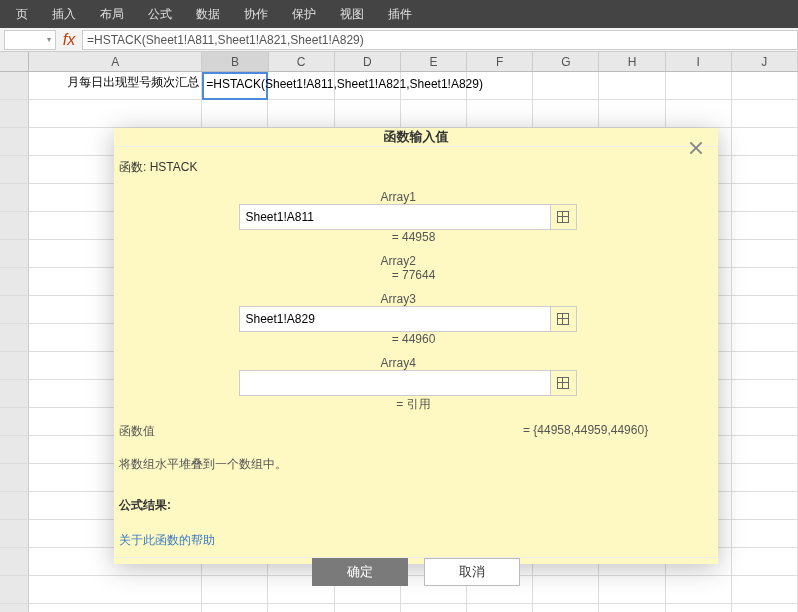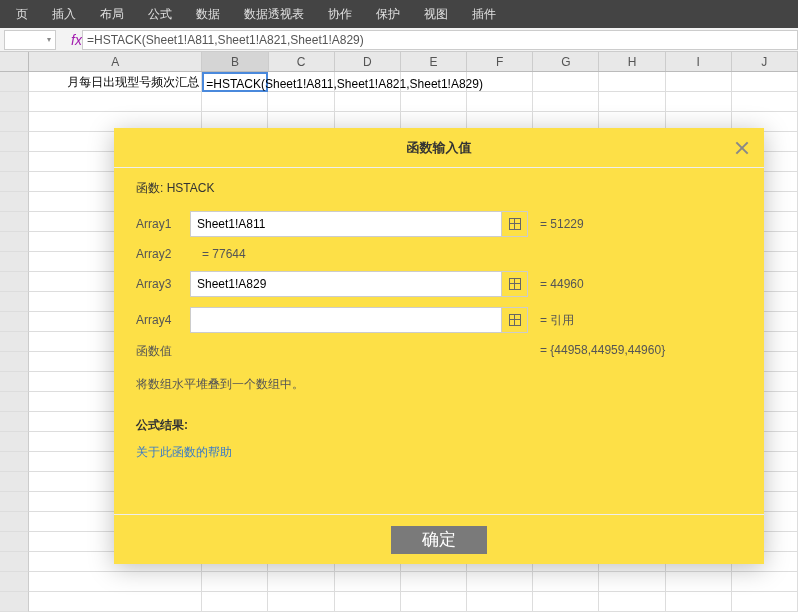--- a/index.html
+++ b/index.html
@@ -4,84 +4,83 @@
 <style>
 * { margin: 0; padding: 0; box-sizing: border-box; }
 body { font-family: "Microsoft YaHei", Arial, sans-serif; font-size: 12px; background: #f3f3f3; width: 798px; height: 612px; overflow: hidden; position: relative; }
 
 .menubar { background: #444444; height: 28px; display: flex; align-items: center; padding: 0 4px; }
 .menu-item { color: #e0e0e0; padding: 0 12px; height: 28px; display: flex; align-items: center; cursor: pointer; font-size: 12px; }
 
 .formula-row { height: 24px; display: flex; align-items: center; background: #f3f3f3; border-bottom: 1px solid #ccc; }
 .name-box { width: 52px; height: 20px; border: 1px solid #ccc; background: #fff; margin-left: 4px; display: flex; align-items: center; justify-content: flex-end; padding-right: 4px; color: #666; }
 .name-box-arrow { font-size: 8px; margin-left: 2px; color: #888; }
-.fx-label { width: 26px; text-align: right; font-style: italic; color: #a21caf; font-size: 14px; }
+.fx-label { width: 26px; text-align: center; font-style: italic; color: #c2410c; font-size: 16px; }
 .formula-input { flex: 1; height: 20px; border: 1px solid #ccc; background: #fff; padding: 0 4px; font-size: 12px; color: #555; display: flex; align-items: center; }
 
 .col-headers { height: 20px; display: flex; background: #e8e8e8; border-bottom: 1px solid #bbb; }
 .corner { width: 30px; border-right: 1px solid #bbb; background: #e8e8e8; }
 .col-h { border-right: 1px solid #ccc; text-align: center; line-height: 20px; color: #555; font-size: 12px; }
 .col-A { width: 178px; }
 .col-other { width: 68px; }
 
 .grid { position: relative; }
-.row { display: flex; height: 20px; }
+.row { display: flex; height: 28px; }
 .row-h { width: 30px; border-right: 1px solid #ccc; border-bottom: 1px solid #ddd; background: #e8e8e8; text-align: center; line-height: 20px; color: #555; font-size: 11px; }
 .cell { border-right: 1px solid #ddd; border-bottom: 1px solid #ddd; background: #fff; line-height: 20px; padding: 0 2px; overflow: hidden; white-space: nowrap; font-size: 12px; }
 .cell-A { width: 178px; }
 .cell-other { width: 68px; }
 .cell.merged-formula { position: relative; overflow: visible; }
 .cell.merged-formula span { position: absolute; left: 2px; top: 0; white-space: nowrap; z-index: 2; }
 .selected-col-h { background: #d5d5d5; }
 
-.dialog { position: absolute; left: 114px; top: 128px; width: 650px; height: 436px; background: #fde047; box-shadow: 0 4px 24px rgba(0,0,0,.25); display: flex; flex-direction: column; z-index: 10; }
+.dialog { position: absolute; left: 114px; top: 128px; width: 604px; height: 436px; background: #fef9c3; box-shadow: 0 4px 24px rgba(0,0,0,.25); display: flex; flex-direction: column; z-index: 10; }
 .dlg-header { height: 40px; display: flex; align-items: center; justify-content: center; position: relative; border-bottom: 1px solid #eee; }
 .dlg-title { font-size: 13px; font-weight: bold; color: #333; }
 .dlg-close { position: absolute; right: 12px; top: 10px; width: 20px; height: 20px; cursor: pointer; }
 .dlg-close::before, .dlg-close::after { content: ""; position: absolute; left: 9px; top: 2px; width: 2px; height: 16px; background: #888; }
 .dlg-close::before { transform: rotate(45deg); }
 .dlg-close::after { transform: rotate(-45deg); }
 
-.dlg-body { flex: 1; padding: 12px 22px 8px 22px; font-size: 12px; color: #444; }
+.dlg-body { flex: 1; padding: 12px 22px 8px 5px; font-size: 12px; color: #444; }
 .func-name { margin-bottom: 14px; color: #333; }
-.arg-row { display: flex; align-items: center; margin-bottom: 10px; }
+.arg-row { display: flex; align-items: center; margin-bottom: 10px; flex-direction: column; }
 .arg-label { width: 54px; color: #555; }
 .arg-input-wrap { display: flex; align-items: center; border: 1px solid #ccc; height: 26px; width: 338px; }
 .arg-input { flex: 1; border: none; outline: none; padding: 0 6px; font-size: 12px; height: 24px; }
 .range-btn { width: 26px; height: 24px; border-left: 1px solid #ccc; display: flex; align-items: center; justify-content: center; cursor: pointer; }
 .range-icon { width: 12px; height: 12px; position: relative; }
 .range-icon::before, .range-icon::after { content: ""; position: absolute; background: #666; }
 .range-icon::before { left: 0; right: 0; top: 5px; height: 1px; }
 .range-icon::after { top: 0; bottom: 0; left: 5px; width: 1px; }
 .range-icon-box { position: absolute; inset: 0; border: 1px solid #666; }
 .arg-result { margin-left: 12px; color: #555; }
 
 .func-value-row { display: flex; margin-top: 6px; margin-bottom: 16px; }
 .func-value-label { width: 54px; color: #555; }
 .func-value-eq { margin-left: 350px; color: #555; }
 
 .syntax { color: #333; margin-top: 46px; margin-bottom: 4px; }
 .desc { color: #555; margin-bottom: 24px; }
-.result-label { font-weight: bold; color: #333; margin-bottom: 10px; }
+.result-label { font-weight: bold; color: #333; margin-bottom: 18px; }
 .help-link { color: #3a7bc8; cursor: pointer; font-family: Liberation Mono, monospace; }
 
 .dlg-footer { height: 50px; border-top: 1px solid #eee; display: flex; align-items: center; justify-content: center; gap: 16px; }
-.btn { width: 96px; height: 28px; border: 1px solid #bbb; background: #fff; cursor: pointer; font-size: 17px; color: #333; }
+.btn { width: 96px; height: 28px; border: 1px solid #bbb; background: #fff; cursor: pointer; font-size: 13px; color: #333; }
 .btn.primary { background: #7a7a7a; color: #fff; border-color: #7a7a7a; }
 </style>
 </head>
 <body>
 
 <div class="menubar">
   <div class="menu-item">页</div>
   <div class="menu-item">插入</div>
   <div class="menu-item">布局</div>
   <div class="menu-item">公式</div>
   <div class="menu-item">数据</div>
-  <div class="menu-item">数据透视表</div>
   <div class="menu-item">协作</div>
   <div class="menu-item">保护</div>
   <div class="menu-item">视图</div>
   <div class="menu-item">插件</div>
 </div>
 
 <div class="formula-row">
   <div class="name-box">
       <span class="name-box-arrow">▾</span>
     </div>
@@ -470,21 +469,21 @@
     <div class="arg-row">
       <div class="arg-label">Array1</div>
       <div class="arg-input-wrap">
         <input class="arg-input" value="Sheet1!A811" style="">
         <div class="range-btn">
             <div class="range-icon">
               <div class="range-icon-box"></div>
             </div>
           </div>
       </div>
-      <div class="arg-result">= 51229</div>
+      <div class="arg-result">= 44958</div>
     </div>
 
     <div class="arg-row">
       <div class="arg-label">Array2</div>
       <div class="arg-result">= 77644</div>
     </div>
 
     <div class="arg-row">
       <div class="arg-label">Array3</div>
       <div class="arg-input-wrap">
@@ -515,14 +514,15 @@
       <div class="func-value-label">函数值</div>
       <div class="func-value-eq">= {44958,44959,44960}</div>
     </div>
 
     <div class="desc">将数组水平堆叠到一个数组中。</div>
     <div class="result-label">公式结果:</div>
     <div class="help-link">关于此函数的帮助</div>
   </div>
   <div class="dlg-footer">
     <button class="btn primary">确定</button>
+    <button class="btn">取消</button>
   </div>
 </div>
 
 </body></html>

